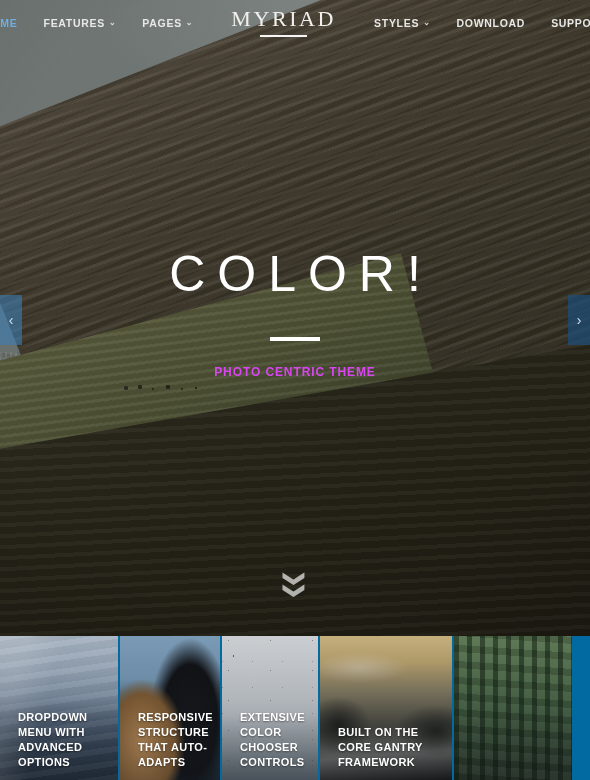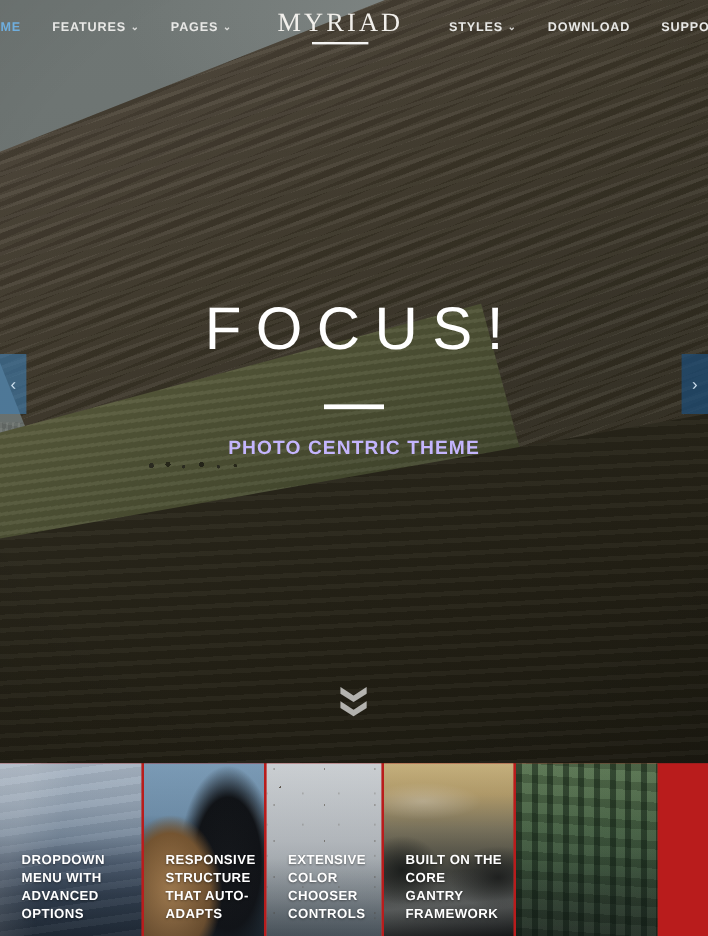--- a/index.html
+++ b/index.html
@@ -141,23 +141,23 @@
     letter-spacing:12px;
     line-height:1.05;
     text-indent:12px;
   }
   .hero-rule {
     width:50px; height:4px; background:#ffffff;
     margin:36px auto 0;
   }
   .hero-sub {
     margin-top:24px;
-    font-size:16px;
+    font-size:12px;
     font-weight:600;
-    color:#c4b5fd;
+    color:#d946ef;
     letter-spacing:.9px;
     text-transform:uppercase;
   }
 
   
   .slide-arrow {
     position:absolute; top:295px; width:22px; height:50px;
     display:flex; align-items:center; justify-content:center;
     cursor:pointer; z-index:25;
     color:#cfe0ee; font-size:14px;
@@ -172,21 +172,21 @@
     color:rgba(236,236,234,.72);
     line-height:.55; font-size:21px; font-weight:700;
     letter-spacing:0;
     text-align:center;
   }
   .scroll-down span { display:block; }
 
   
   .features {
     position:absolute; left:0; top:636px; width:590px; height:144px;
-    display:flex; gap:2px; background:#b91c1c;
+    display:flex; gap:2px; background:#0369a1;
   }
   .card {
     position:relative; overflow:hidden;
     flex:0 0 auto;
     cursor:pointer;
   }
   .card .photo { position:absolute; inset:0; }
   .card .tint  { position:absolute; inset:0; background:linear-gradient(rgba(20,24,32,.10), rgba(20,24,32,.30)); }
   .card-label {
     position:absolute; left:18px; right:8px; bottom:10px;
@@ -298,21 +298,21 @@
         <span>DOWNLOAD</span>
       </div>
       <div class="nav-item">
         <span>SUPPORT</span>
       </div>
     </div>
 
   </nav>
 
   <div class="hero-content">
-    <div class="hero-title">FOCUS!</div>
+    <div class="hero-title">COLOR!</div>
     <div class="hero-rule"></div>
     <div class="hero-sub">PHOTO CENTRIC THEME</div>
   </div>
 
   <div class="slide-arrow arrow-left">
     <span>‹</span>
   </div>
   <div class="slide-arrow arrow-right">
     <span>›</span>
   </div>
@@ -335,21 +335,21 @@
       <div class="tint"></div>
       <div class="card-label">RESPONSIVE STRUCTURE THAT AUTO-ADAPTS</div>
     </div>
 
     <div class="card" style="width:96px">
       <div class="photo ph-white"></div>
       <div class="tint"></div>
       <div class="card-label">EXTENSIVE COLOR CHOOSER CONTROLS</div>
     </div>
 
-    <div class="card" style="width:108px">
+    <div class="card" style="width:132px">
       <div class="photo ph-coast"></div>
       <div class="tint"></div>
       <div class="card-label">BUILT ON THE CORE GANTRY FRAMEWORK</div>
     </div>
 
     <div class="card" style="width:118px">
       <div class="photo ph-forest"></div>
       <div class="tint"></div>
     </div>
 

